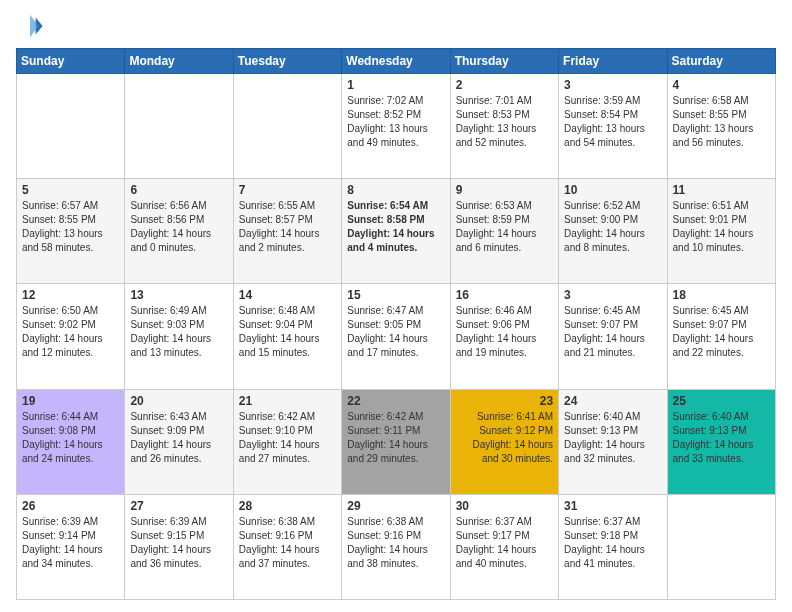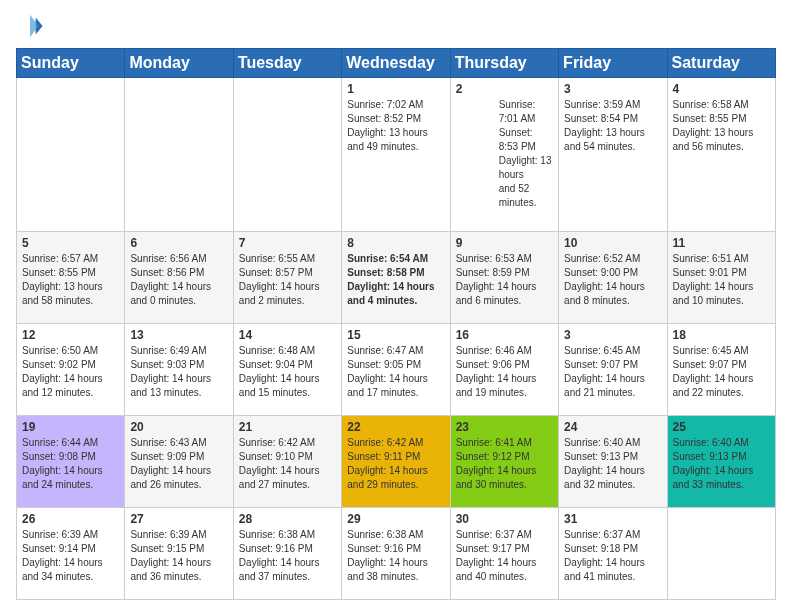--- a/index.html
+++ b/index.html
@@ -62,21 +62,21 @@
     }
     .calendar {
       flex: 1;
       border-collapse: collapse;
       width: 100%;
       table-layout: fixed;
     }
     .calendar th {
       background: #2a6db5;
       color: #fff;
-      font-size: 16px;
+      font-size: 12px;
       font-weight: bold;
       padding: 5px 4px;
       text-align: left;
       border: 1px solid #1e5a9e;
     }
     .calendar td {
       border: 1px solid #ccc;
       vertical-align: top;
       padding: 4px 5px;
       font-size: 10.5px;
@@ -142,21 +142,21 @@
           <td class="empty"></td>
           <td>
             <span class="day-number">1</span>
             <div class="day-info" style="white-space: pre-line;">Sunrise: 7:02 AM
 Sunset: 8:52 PM
 Daylight: 13 hours
 and 49 minutes.</div>
           </td>
           <td>
             <span class="day-number">2</span>
-            <div class="day-info" style="white-space: pre-line; margin-left: 43px;">Sunrise: 7:01 AM
+            <div class="day-info" style="white-space: pre-line;">Sunrise: 7:01 AM
 Sunset: 8:53 PM
 Daylight: 13 hours
 and 52 minutes.</div>
           </td>
           <td>
             <span class="day-number">3</span>
             <div class="day-info" style="white-space: pre-line;">Sunrise: 3:59 AM
 Sunset: 8:54 PM
 Daylight: 13 hours
 and 54 minutes.</div>
@@ -286,28 +286,28 @@
 Daylight: 14 hours
 and 26 minutes.</div>
           </td>
           <td style="background: rgb(245, 245, 245);">
             <span class="day-number">21</span>
             <div class="day-info" style="white-space: pre-line;">Sunrise: 6:42 AM
 Sunset: 9:10 PM
 Daylight: 14 hours
 and 27 minutes.</div>
           </td>
-          <td style="background: #eab308;">
+          <td style="background: #a3a3a3;">
             <span class="day-number">22</span>
             <div class="day-info" style="white-space: pre-line;">Sunrise: 6:42 AM
 Sunset: 9:11 PM
 Daylight: 14 hours
 and 29 minutes.</div>
           </td>
-          <td style="background: #84cc16;">
+          <td style="background: #eab308; text-align: right;">
             <span class="day-number">23</span>
             <div class="day-info" style="white-space: pre-line;">Sunrise: 6:41 AM
 Sunset: 9:12 PM
 Daylight: 14 hours
 and 30 minutes.</div>
           </td>
           <td style="background: rgb(245, 245, 245);">
             <span class="day-number">24</span>
             <div class="day-info" style="white-space: pre-line;">Sunrise: 6:40 AM
 Sunset: 9:13 PM

